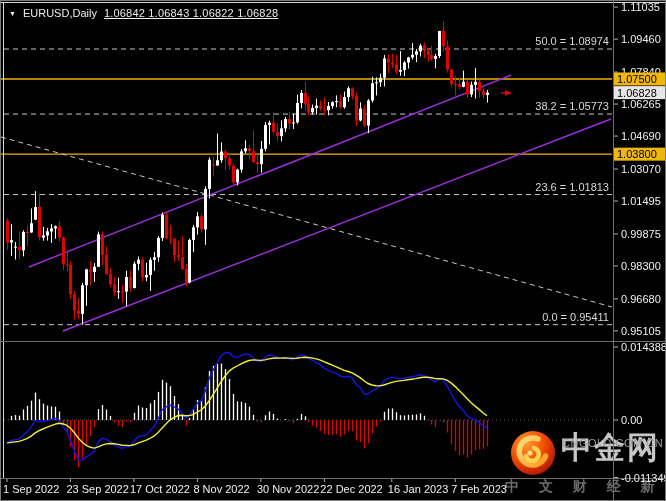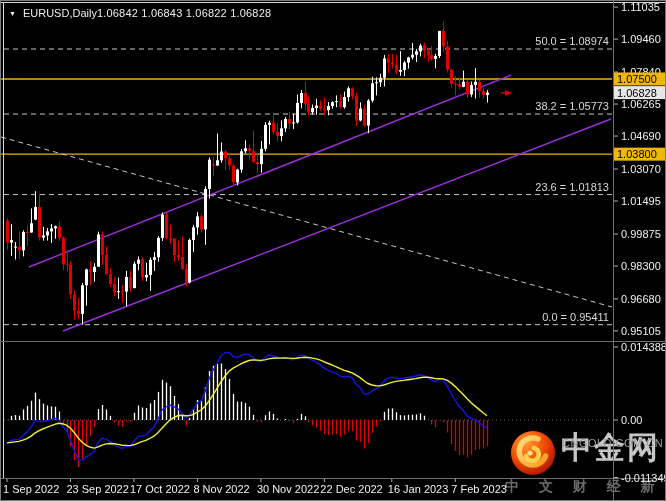--- a/index.html
+++ b/index.html
@@ -5,21 +5,21 @@
   html,body{margin:0;padding:0;background:#000;}
   body{font-family:"Liberation Sans",sans-serif;}
   #stage{position:relative;width:666px;height:501px;background:#000;overflow:hidden;
          border:1px solid #7a7a7a;box-sizing:border-box;}
   svg{position:absolute;left:0;top:0;}
   #chart-svg{z-index:1;}
   #watermark{position:absolute;z-index:2;left:0;top:0;width:666px;height:410px;pointer-events:none;}
   #axes-svg{z-index:3;}
   .header{position:absolute;z-index:4;left:8px;top:6px;color:#ececec;font-size:11px;white-space:nowrap;}
   .header .tri{font-size:7px;vertical-align:1px;margin-right:7px;color:#e8e8e8;}
-  .header .vals{margin-left:0;letter-spacing:.2px;}
+  .header .vals{margin-left:7px;letter-spacing:.2px;text-decoration:underline;}
   .macd-label{position:absolute;z-index:4;left:7px;top:344px;color:#ececec;font-size:10.5px;white-space:nowrap;}
   .wm-brand{position:absolute;left:560px;top:426px;font-size:31px;font-weight:bold;color:#c7c7c7;
             letter-spacing:2px;text-shadow:0 1px 2px #000;}
   .wm-domain{position:absolute;left:561px;top:436px;font-size:11px;font-weight:normal;color:#9d9d9d;letter-spacing:.5px;}
   .wm-tagline{position:absolute;left:504px;top:477px;font-size:14px;font-weight:bold;color:#6c6c6c;letter-spacing:8px;white-space:nowrap;}
   .wm-logo{position:absolute;left:508px;top:428px;}
 </style>
 </head>
 <body>
 

